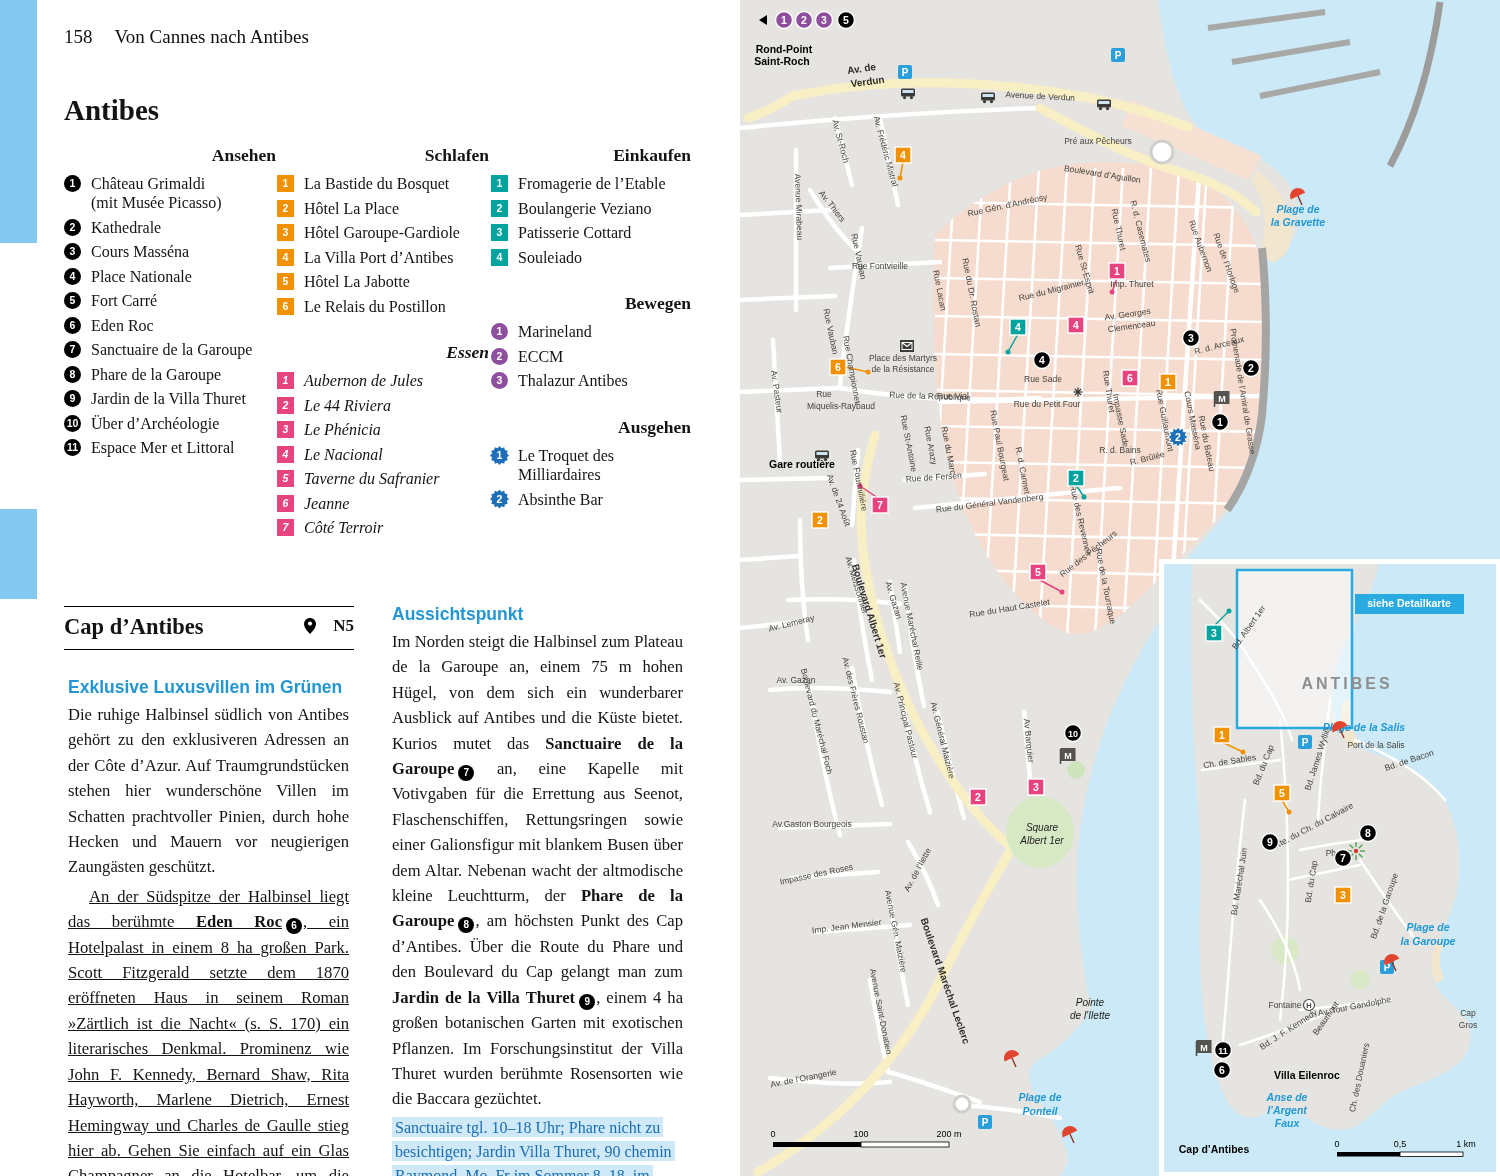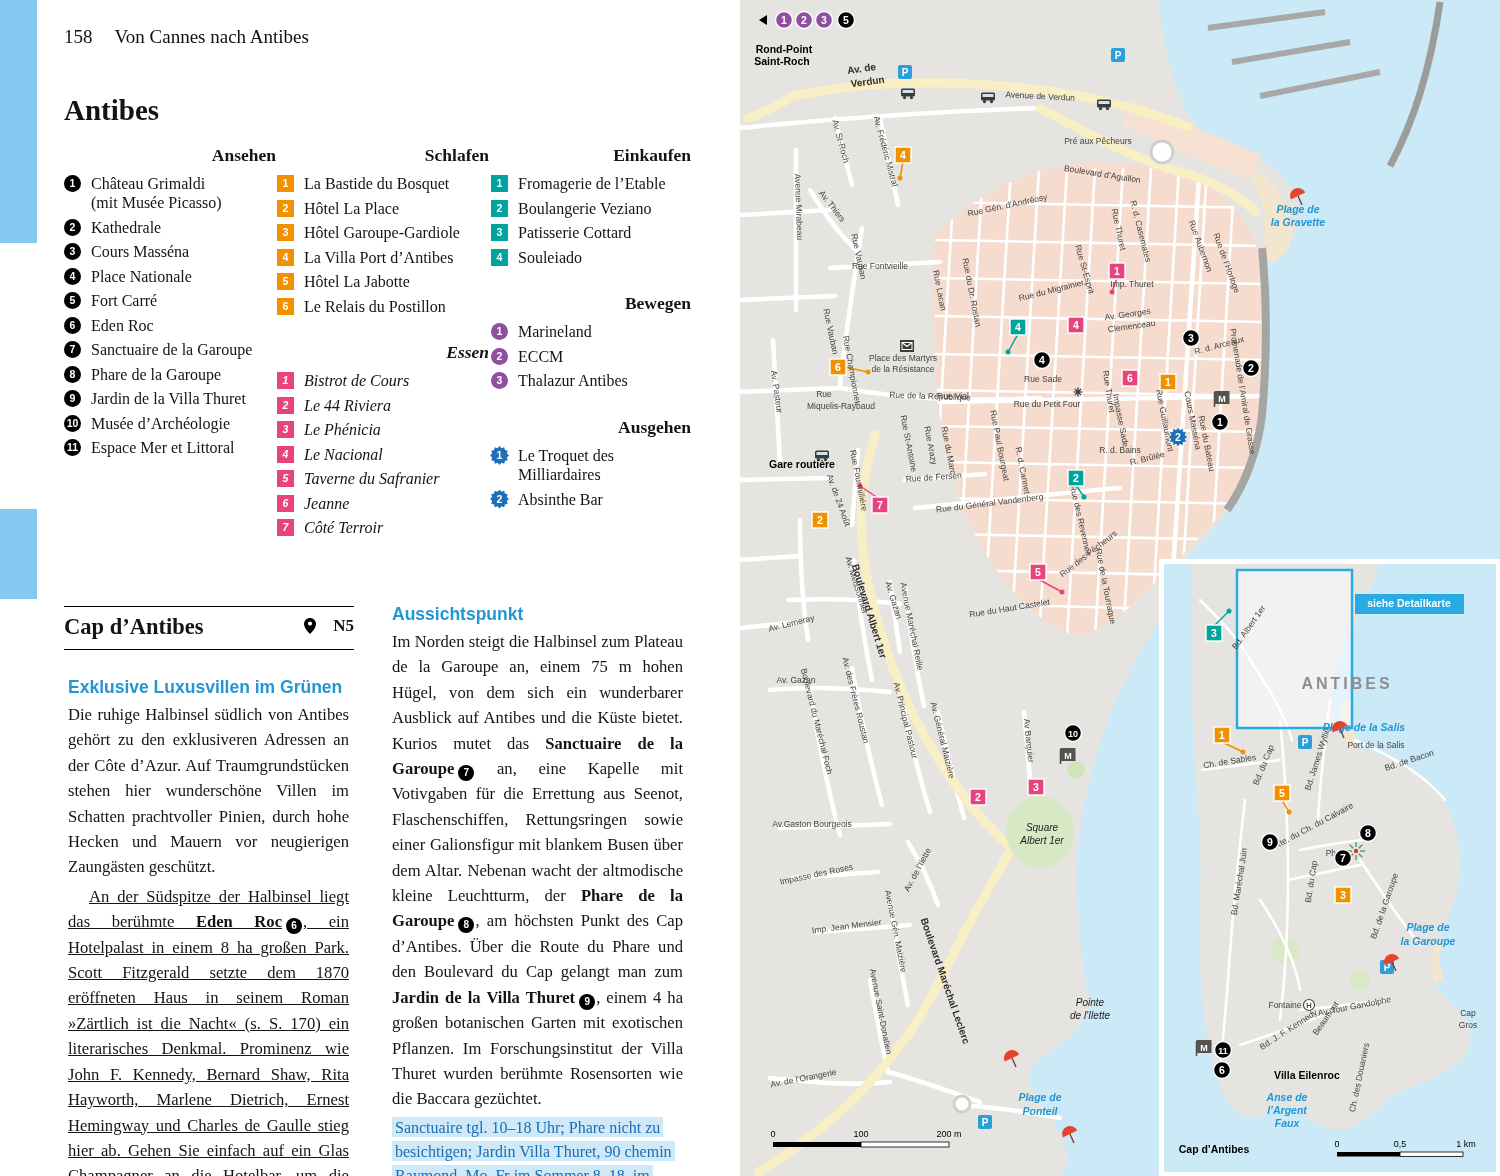--- a/index.html
+++ b/index.html
@@ -90,41 +90,41 @@
 
   <div class="legend-item"><span class="mark mk-sight">1</span><span class="lbl">Château Grimaldi</span><span class="sub">(mit Musée Picasso)</span></div>
       <div class="legend-item"><span class="mark mk-sight">2</span><span class="lbl">Kathedrale</span></div>
       <div class="legend-item"><span class="mark mk-sight">3</span><span class="lbl">Cours Masséna</span></div>
       <div class="legend-item"><span class="mark mk-sight">4</span><span class="lbl">Place Nationale</span></div>
       <div class="legend-item"><span class="mark mk-sight">5</span><span class="lbl">Fort Carré</span></div>
       <div class="legend-item"><span class="mark mk-sight">6</span><span class="lbl">Eden Roc</span></div>
       <div class="legend-item"><span class="mark mk-sight">7</span><span class="lbl">Sanctuaire de la Garoupe</span></div>
       <div class="legend-item"><span class="mark mk-sight">8</span><span class="lbl">Phare de la Garoupe</span></div>
       <div class="legend-item"><span class="mark mk-sight">9</span><span class="lbl">Jardin de la Villa Thuret</span></div>
-      <div class="legend-item"><span class="mark mk-sight">10</span><span class="lbl">Musée d’Archéologie</span></div>
+      <div class="legend-item"><span class="mark mk-sight">10</span><span class="lbl">Über d’Archéologie</span></div>
       <div class="legend-item"><span class="mark mk-sight">11</span><span class="lbl">Espace Mer et Littoral</span></div>
     </div>
 </div>
 <div class="lg" id="g-schlafen">
   <h3>Schlafen</h3>
   <div class="lg-list">
 
   <div class="legend-item"><span class="mark mk-hotel">1</span><span class="lbl">La Bastide du Bosquet</span></div>
       <div class="legend-item"><span class="mark mk-hotel">2</span><span class="lbl">Hôtel La Place</span></div>
       <div class="legend-item"><span class="mark mk-hotel">3</span><span class="lbl">Hôtel Garoupe-Gardiole</span></div>
       <div class="legend-item"><span class="mark mk-hotel">4</span><span class="lbl">La Villa Port d’Antibes</span></div>
       <div class="legend-item"><span class="mark mk-hotel">5</span><span class="lbl">Hôtel La Jabotte</span></div>
       <div class="legend-item"><span class="mark mk-hotel">6</span><span class="lbl">Le Relais du Postillon</span></div>
     </div>
 </div>
 <div class="lg" id="g-essen">
   <h3>Essen</h3>
   <div class="lg-list">
 
-  <div class="legend-item"><span class="mark mk-food">1</span><span class="lbl">Bistrot de Cours</span></div>
+  <div class="legend-item"><span class="mark mk-food">1</span><span class="lbl">Aubernon de Jules</span></div>
       <div class="legend-item"><span class="mark mk-food">2</span><span class="lbl">Le 44 Riviera</span></div>
       <div class="legend-item"><span class="mark mk-food">3</span><span class="lbl">Le Phénicia</span></div>
       <div class="legend-item"><span class="mark mk-food">4</span><span class="lbl">Le Nacional</span></div>
       <div class="legend-item"><span class="mark mk-food">5</span><span class="lbl">Taverne du Safranier</span></div>
       <div class="legend-item"><span class="mark mk-food">6</span><span class="lbl">Jeanne</span></div>
       <div class="legend-item"><span class="mark mk-food">7</span><span class="lbl">Côté Terroir</span></div>
     </div>
 </div>
 <div class="lg" id="g-einkaufen">
   <h3>Einkaufen</h3>

